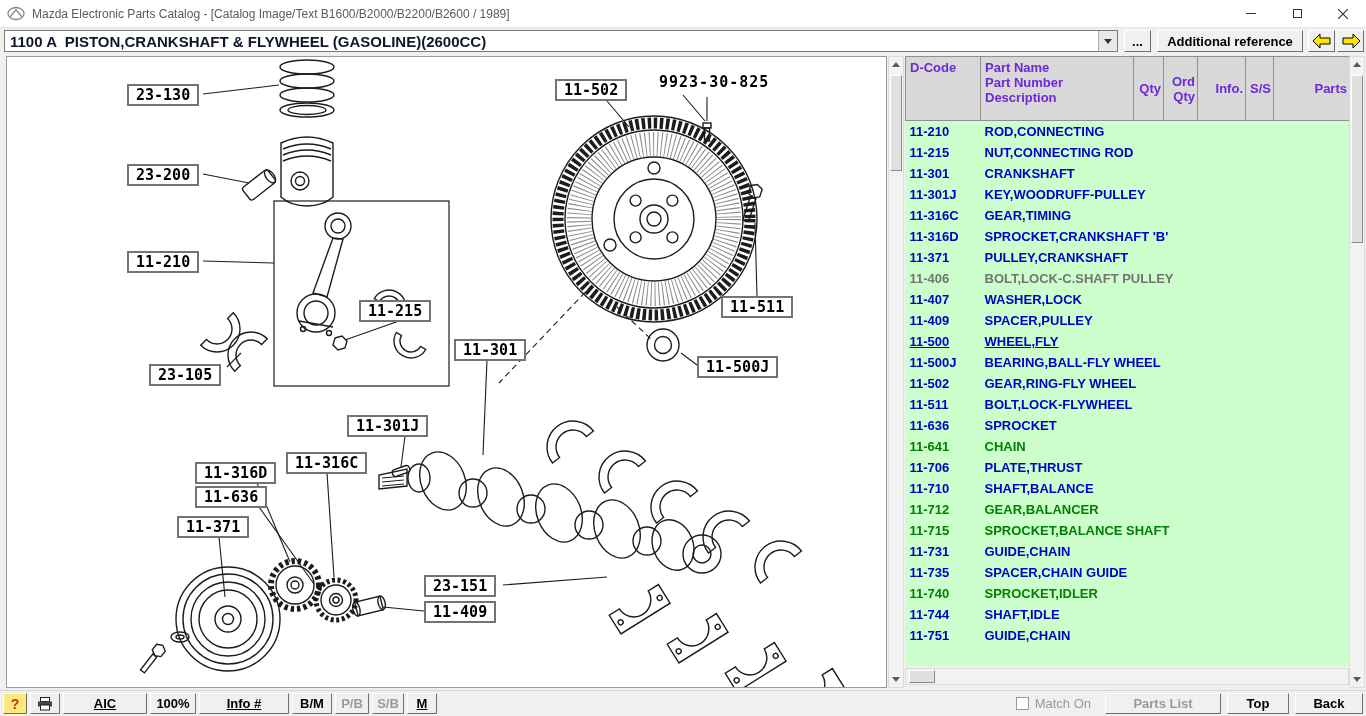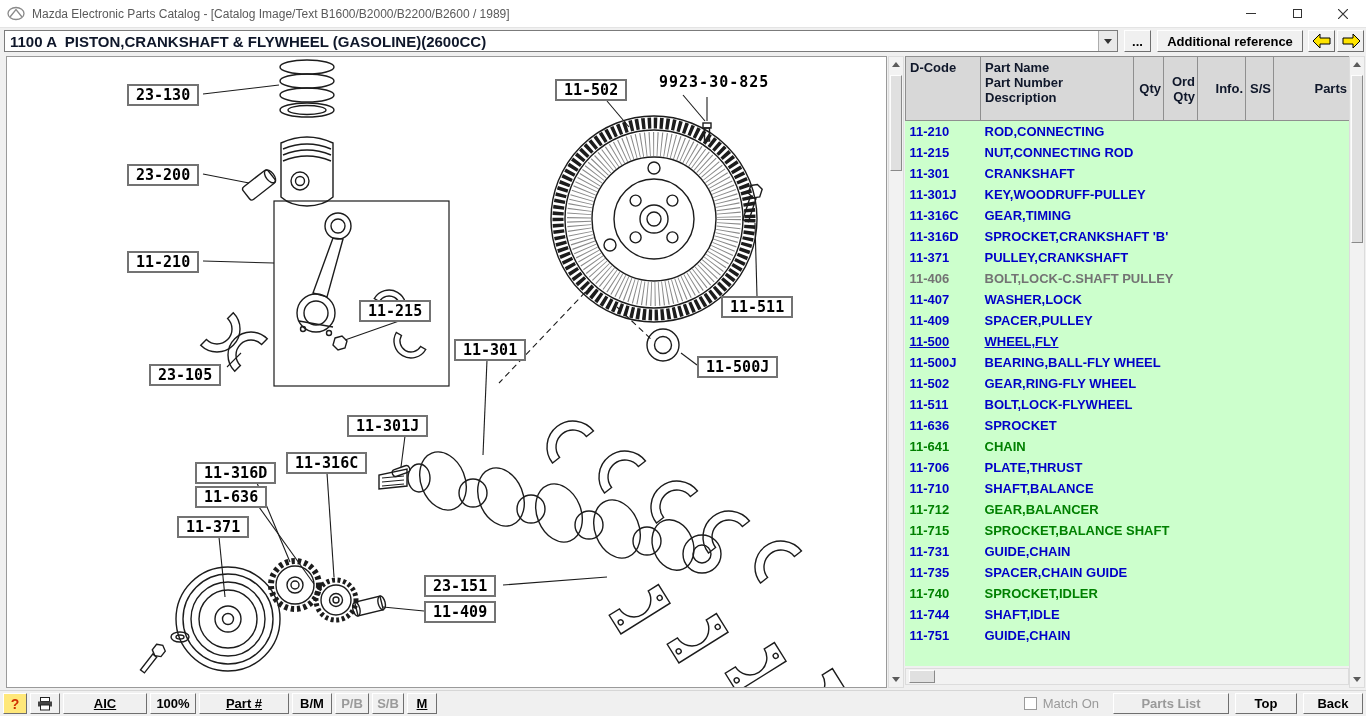--- a/index.html
+++ b/index.html
@@ -44,36 +44,36 @@
   .tri-up { width:0;height:0;border-left:4px solid transparent;border-right:4px solid transparent;border-bottom:5px solid #5b5b5b; }
   .tri-down { width:0;height:0;border-left:4px solid transparent;border-right:4px solid transparent;border-top:5px solid #5b5b5b; }
   .scroll-thumb { position:absolute; left:1px; width:12px; background:#e0e0e0; border:1px solid; border-color:#fdfdfd #8a8a8a #8a8a8a #fdfdfd; }
   .hscroll { position:absolute; left:905px; top:614px; width:444px; height:17px; background:#f2f2f2; border:1px solid #dcdcdc; }
   .hthumb { position:absolute; top:1px; left:3px; width:26px; height:13px; background:#e0e0e0; border:1px solid; border-color:#fdfdfd #8a8a8a #8a8a8a #fdfdfd; }
 
   
   .right-panel { position:absolute; left:905px; top:2px; width:444px; height:610px; background:#CCFFCC; overflow:hidden; }
   table.parts { border-collapse:collapse; table-layout:fixed; width:444px; }
   table.parts col.c-dcode{width:75px;} col.c-part{width:153px;} col.c-qty{width:30px;} col.c-ord{width:34px;} col.c-info{width:48px;} col.c-ss{width:28px;} col.c-price{width:76px;}
-  table.parts thead th { background:#d8d8d8; border:1px solid #8f8f8f; font-size:13px; font-weight:bold; color:#0f172a; text-align:left; vertical-align:top; padding:3px 4px; height:64px; line-height:15px; }
+  table.parts thead th { background:#d8d8d8; border:1px solid #8f8f8f; font-size:13px; font-weight:bold; color:#6d28d9; text-align:left; vertical-align:top; padding:3px 4px; height:64px; line-height:15px; }
   table.parts thead th.vcenter { vertical-align:middle; text-align:right; padding:3px 2px; }
   table.parts tbody td { font-size:13px; font-weight:bold; padding:0 4px; height:21px; line-height:21px; white-space:nowrap; overflow:visible; }
 
   
   .statusbar { position:absolute; bottom:0; left:0; right:0; height:26px; background:#f0f0f0; border-top:1px solid #d6d6d6; display:flex; align-items:center; padding:0 3px; gap:3px; }
   .sb-btn { height:21px; font-weight:bold; }
   .help-btn { width:24px; background:#ffe87a; color:#d03000; font-size:14px; }
   .print-btn { width:30px; }
   .w-aic{width:84px;} .w-zoom{width:46px;} .w-part{width:90px;} .w-bm{width:40px;} .w-pb{width:34px;} .w-sb{width:32px;} .w-m{width:30px;}
   .ul { text-decoration:underline; }
   .disabled { color:#9a9a9a !important; }
   .sb-right { margin-left:auto; display:flex; align-items:center; gap:6px; }
   .match { display:flex; align-items:center; gap:6px; color:#9a9a9a; font-size:13px; margin-right:8px; }
   .checkbox { width:13px; height:13px; background:#fff; border:1px solid #9a9a9a; }
-  .w-partslist{width:116px;} .w-top{width:62px;} .w-back{width:60px;}
+  .w-partslist{width:116px;} .w-top{width:62px;} .w-back{width:68px;}
 </style>
 </head>
 <body>
 
 <div class="app">
 
   <div class="titlebar">
     <span class="app-icon">
       <svg width="18" height="15" viewBox="0 0 18 15">
           <ellipse cx="9" cy="7.5" rx="8" ry="6" fill="none" stroke="#8a8a8a" stroke-width="1.3"></ellipse>
@@ -627,21 +627,21 @@
     <div class="btn3d sb-btn help-btn">?</div>
     <div class="btn3d sb-btn print-btn">
       <svg width="16" height="14" viewBox="0 0 16 14">
           <rect x="3.5" y="0.5" width="9" height="4" fill="#fff" stroke="#222"></rect>
           <rect x="1" y="4.5" width="14" height="5" fill="#444"></rect>
           <rect x="3.5" y="8" width="9" height="5" fill="#fff" stroke="#222"></rect>
         </svg>
     </div>
     <div class="btn3d sb-btn w-aic ul">AIC</div>
     <div class="btn3d sb-btn w-zoom">100%</div>
-    <div class="btn3d sb-btn w-part ul">Part #</div>
+    <div class="btn3d sb-btn w-part ul">Info #</div>
     <div class="btn3d sb-btn w-bm">B/M</div>
     <div class="btn3d sb-btn w-pb disabled">P/B</div>
     <div class="btn3d sb-btn w-sb disabled">S/B</div>
     <div class="btn3d sb-btn w-m ul">M</div>
     <div class="sb-right">
       <div class="match">
         <span class="checkbox"></span>
         <span>Match On</span>
       </div>
       <div class="btn3d sb-btn w-partslist disabled">Parts List</div>

